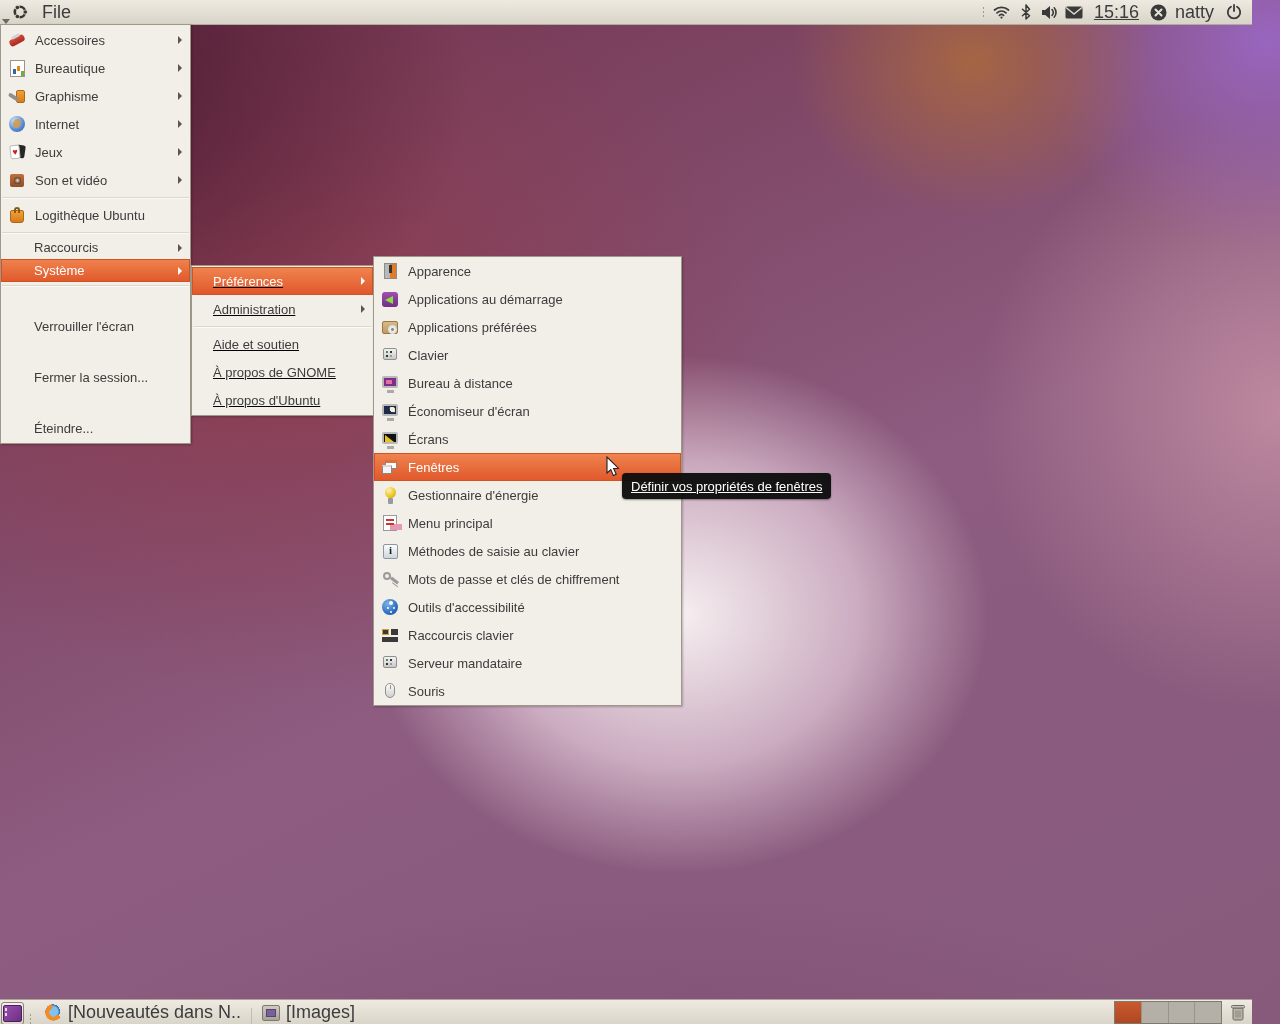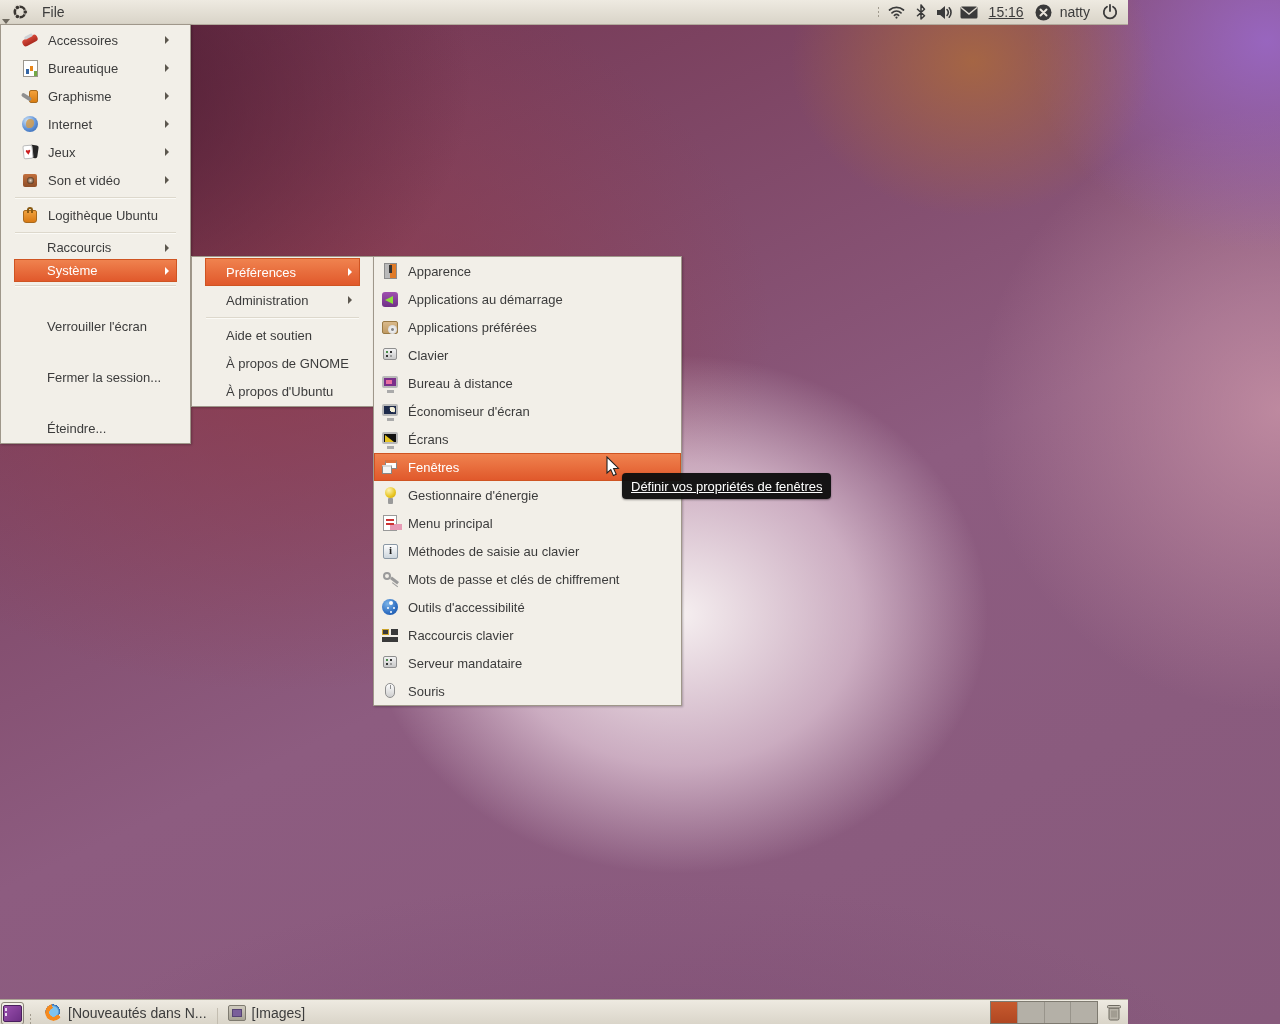--- a/index.html
+++ b/index.html
@@ -12,41 +12,41 @@
       radial-gradient(ellipse 430px 360px at 53% 60%, rgba(255,252,250,.92), rgba(255,238,246,.55) 42%, rgba(255,238,246,0) 72%),
       radial-gradient(ellipse 260px 220px at 76% 6%, rgba(171,106,62,.85), rgba(171,106,62,0) 70%),
       radial-gradient(ellipse 340px 300px at 99% 4%, rgba(154,104,199,.9), rgba(154,104,199,0) 70%),
       radial-gradient(ellipse 420px 420px at 100% 40%, rgba(206,152,170,.75), rgba(206,152,170,0) 72%),
       radial-gradient(ellipse 560px 420px at 4% 8%, rgba(74,26,48,.95), rgba(74,26,48,0) 75%),
       radial-gradient(ellipse 700px 520px at 22% 32%, rgba(143,58,74,.8), rgba(143,58,74,0) 70%),
       radial-gradient(ellipse 800px 300px at 50% 108%, rgba(120,70,110,.55), rgba(120,70,110,0) 75%),
       linear-gradient(155deg,#70304a 0%,#8d5c80 55%,#875a7c 100%);}
 
   
-  .panel{position:absolute;left:0;width:1128px;height:24px;
+  .panel{position:absolute;left:0;width:1252px;height:24px;
     background:linear-gradient(#eeeae1,#d9d4c8);
-    display:flex;align-items:center;font-size:14px;color:#3c3c3c;}
+    display:flex;align-items:center;font-size:18px;color:#3c3c3c;}
   #top-panel{top:0;border-bottom:1px solid #b2aa9c;}
   #bottom-panel{top:999px;height:25px;border-top:1px solid #aca595;align-items:flex-end;}
   .dots{width:3px;height:12px;margin:0 5px;flex:none;
     background:radial-gradient(circle 1px at 1.5px 2px,#a09a8d 99%,transparent),
                radial-gradient(circle 1px at 1.5px 6px,#a09a8d 99%,transparent),
                radial-gradient(circle 1px at 1.5px 10px,#a09a8d 99%,transparent);}
   .pico{display:inline-flex;align-items:center;justify-content:center;width:24px;height:24px;flex:none;}
   #clock{margin:0 8px;text-decoration:underline;} #username{margin:0 8px 0 4px;}
   #file-label{margin-left:10px;}
   #logo-wrap{margin-left:8px;position:relative;}
   #open-tri{position:absolute;left:-6px;top:19px;width:0;height:0;
     border-left:4px solid transparent;border-right:4px solid transparent;border-top:5px solid #6e695f;}
 
   
   .menu{position:absolute;background:#f2efe8;border:1px solid #9f978a;
-    box-shadow:1px 1px 2px rgba(0,0,0,.25);box-sizing:border-box;padding:1px 13px;}
+    box-shadow:1px 1px 2px rgba(0,0,0,.25);box-sizing:border-box;padding:1px 0;}
   #menu-apps{left:0;top:24px;width:191px;}
-  #menu-systeme{left:191px;top:256px;width:183px;}
+  #menu-systeme{left:191px;top:265px;width:183px;text-decoration:underline;}
   #menu-prefs{left:373px;top:256px;width:309px;padding:0 0;}
   .mrow{display:flex;align-items:center;height:28px;font-size:13px;color:#3c3c3c;
     padding:0 6px;box-sizing:border-box;cursor:default;}
   .mrow.short{height:23px;} .mrow.mid{height:27px;margin-top:24px;}
   .mrow .lbl{flex:1;white-space:nowrap;overflow:hidden;}
   .mrow.noicon{padding-left:33px;}
   #menu-systeme .mrow{padding-left:21px;}
   .arrow{width:0;height:0;border-top:4px solid transparent;border-bottom:4px solid transparent;
     border-left:4px solid #5c574e;margin-right:2px;flex:none;}
   .sel{background:linear-gradient(#f08450,#e0572a);color:#fff;

